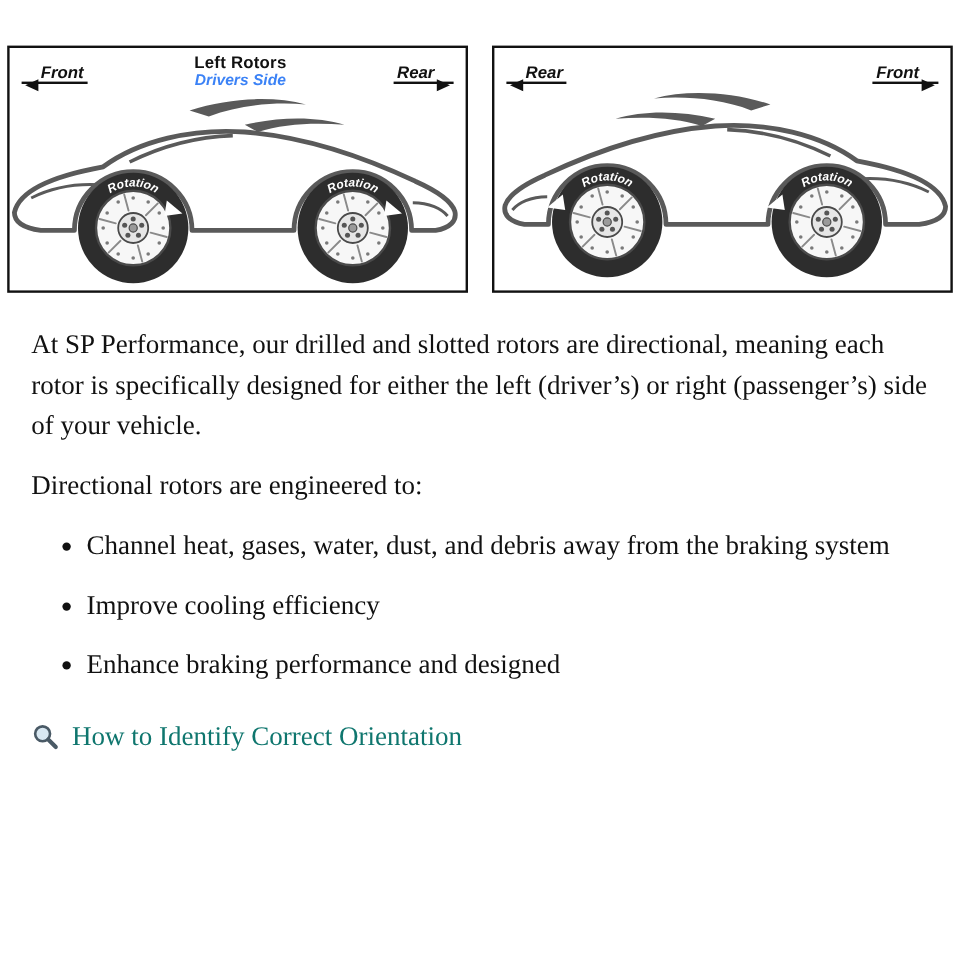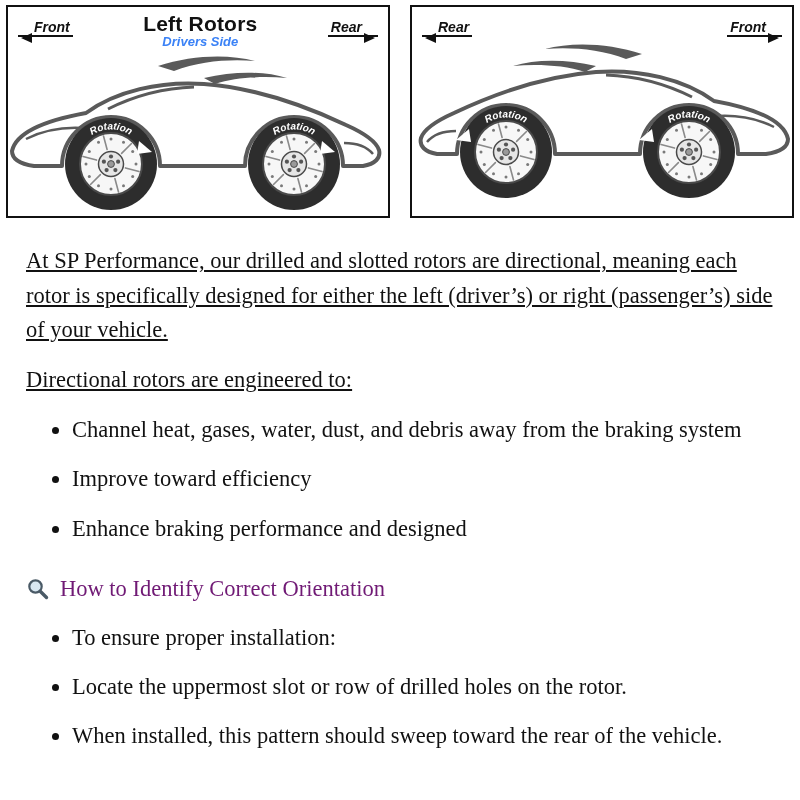--- a/index.html
+++ b/index.html
@@ -11,37 +11,38 @@
     font-family: "Liberation Serif", serif;
   }
   .page { width: 800px; }
 
   
   .figure {
     display: flex;
     gap: 20px;
     padding: 5px 6px 4px 6px;
     box-sizing: border-box;
+    margin-top: 33px;
   }
   .panel {
     flex: 1;
     border: 2px solid #111;
     background: #fff;
     box-sizing: border-box;
     overflow: hidden;
   }
   .panel-header {
     display: flex;
     justify-content: space-between;
     align-items: flex-start;
     padding: 7px 10px 0 10px;
     font-family: "Liberation Sans", sans-serif;
   }
   .panel-title { text-align: center; line-height: 1.1; margin-top: -2px; }
-  .panel-title .t { font-size: 21px; font-weight: 700; letter-spacing: 0.2px; }
+  .panel-title .t { font-size: 14px; font-weight: 700; letter-spacing: 0.2px; }
   .panel-title .s { font-size: 13px; font-weight: 700; font-style: italic; color: #3b82f6; }
 
   .dir {
     display: flex;
     align-items: flex-end;
     font-weight: 700;
     font-size: 14px;
     font-style: italic;
     border-bottom: 2.5px solid #111;
     height: 19px;
@@ -53,30 +54,30 @@
   .tri-r { border-left: 11px solid #111; margin-bottom: -7.5px; margin-left: 2px; }
 
   .car-svg { display: block; width: 100%; height: auto; margin-top: 2px; }
 
   
   .content {
     padding: 6px 26px 20px 26px;
     font-size: 22.5px;
     line-height: 1.52;
   }
-  .content p { margin: 16px 0; text-decoration: underline; }
+  .content p { margin: 16px 0; }
   .sec-head {
     display: flex;
     align-items: center;
     gap: 10px;
     font-size: 23px;
     font-weight: 700;
     margin: 26px 0 14px 0;
   }
-  .sec-head.regular { font-weight: 400; font-size: 22.5px; color: #701a75; }
+  .sec-head.regular { font-weight: 400; font-size: 22.5px; color: #0f766e; }
   .icon { display: inline-flex; width: 24px; height: 24px; flex: 0 0 auto; }
   ul.bullets { margin: 8px 0 20px 0; padding-left: 46px; }
   ul.bullets li { margin: 15px 0; }
 </style>
 </head>
 <body>
 
 <div class="page">
 
   <div class="figure">
@@ -196,34 +197,29 @@
 
   <div class="content">
 
     <p>At SP Performance, our drilled and slotted rotors are directional, meaning each rotor is specifically designed for either the left (driver’s) or right (passenger’s) side of your vehicle.</p>
 
 
     <p>Directional rotors are engineered to:</p>
 
     <ul class="bullets">
       <li>Channel heat, gases, water, dust, and debris away from the braking system</li>
-      <li>Improve toward efficiency</li>
+      <li>Improve cooling efficiency</li>
       <li>Enhance braking performance and designed</li>
     </ul>
 
     <div class="sec-head regular">
       <span class="icon">
         <svg viewBox="0 0 24 24" width="24" height="24">
           <circle cx="9.5" cy="9.5" r="6.2" fill="#d9e8f2" stroke="#4a5a66" stroke-width="2.2"></circle>
           <line x1="14.2" y1="14.2" x2="20.5" y2="20.5" stroke="#4a5a66" stroke-width="3.4" stroke-linecap="round"></line>
         </svg>
       </span>
       <span>How to Identify Correct Orientation</span>
     </div>
 
-    <ul class="bullets">
-      <li>To ensure proper installation:</li>
-      <li>Locate the uppermost slot or row of drilled holes on the rotor.</li>
-      <li>When installed, this pattern should sweep toward the rear of the vehicle.</li>
-    </ul>
 
   </div>
 </div>
 
 </body></html>

